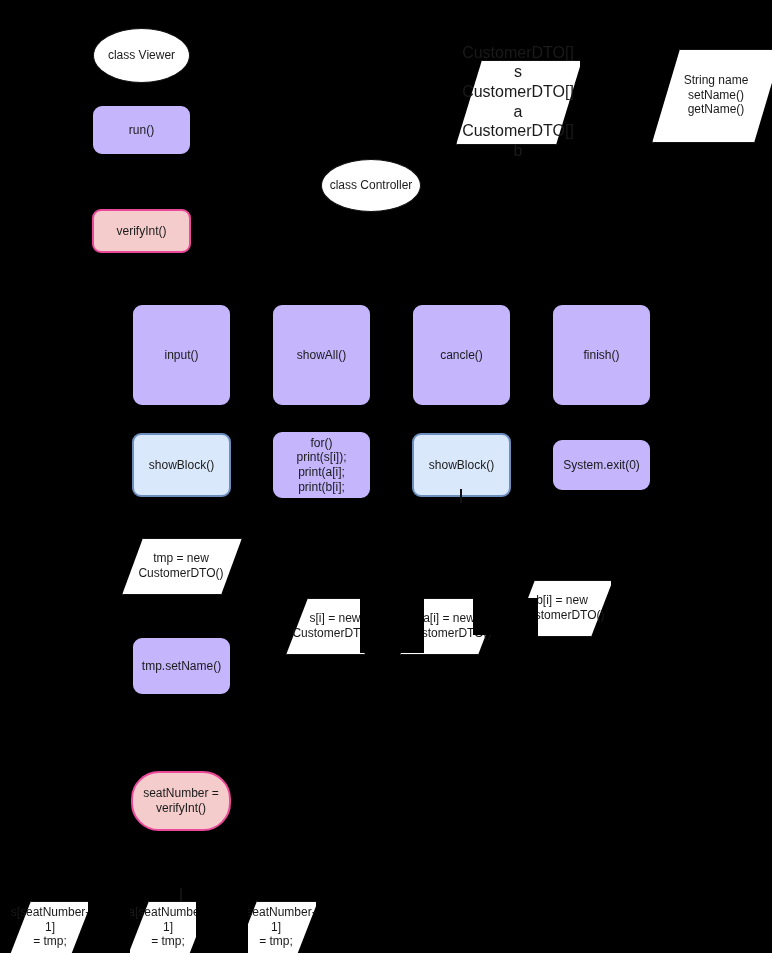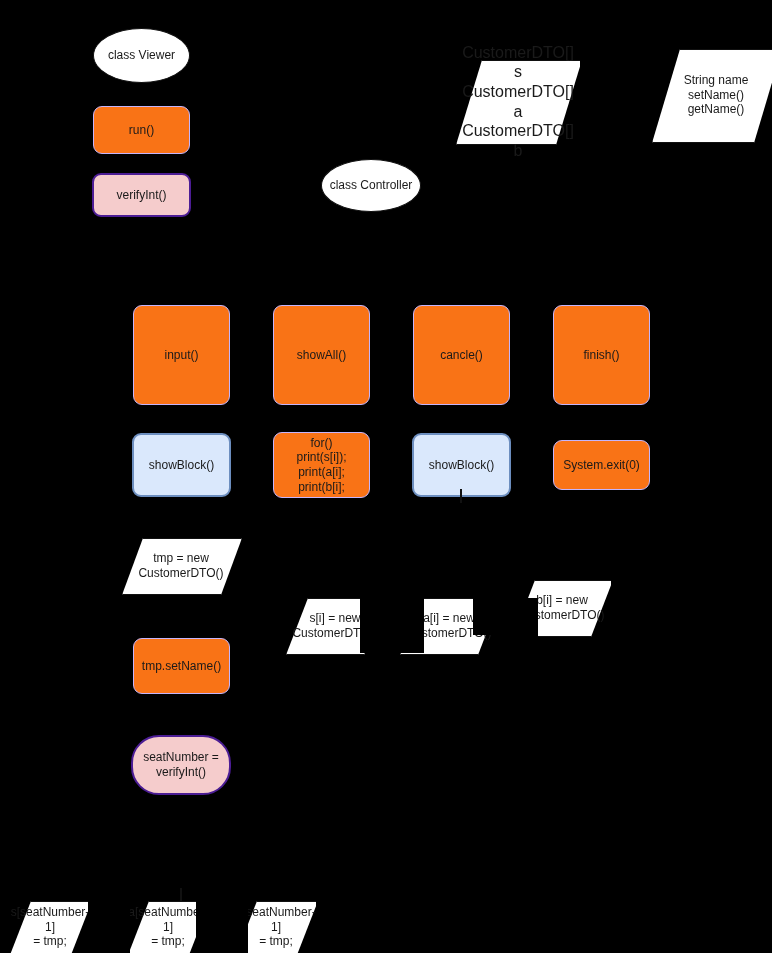--- a/index.html
+++ b/index.html
@@ -25,31 +25,32 @@
     align-items: center;
     justify-content: center;
     text-align: center;
     color: #1a1a1a;
     font-size: 12px;
     line-height: 1.22;
     white-space: pre;
   }
   
   .rect {
-    background: #f97316;
-    border: 1px solid #c4b5fd;
+    background: #c4b5fd;
+    border: 5px solid #c4b5fd;
     border-radius: 9px;
   }
   .rect.blue {
     background: #dae8fc;
     border: 2px solid #6c8ebf;
   }
   .rect.pink {
     background: #f5cccc;
-    border: 2px solid #4c1d95;
+    border: 2px solid #ec4899;
+    margin-top: 36px;
   }
   
   .ellipse {
     background: #ffffff;
     border: 1px solid #111111;
     border-radius: 50%;
   }
   
   .para {
     background: transparent;

